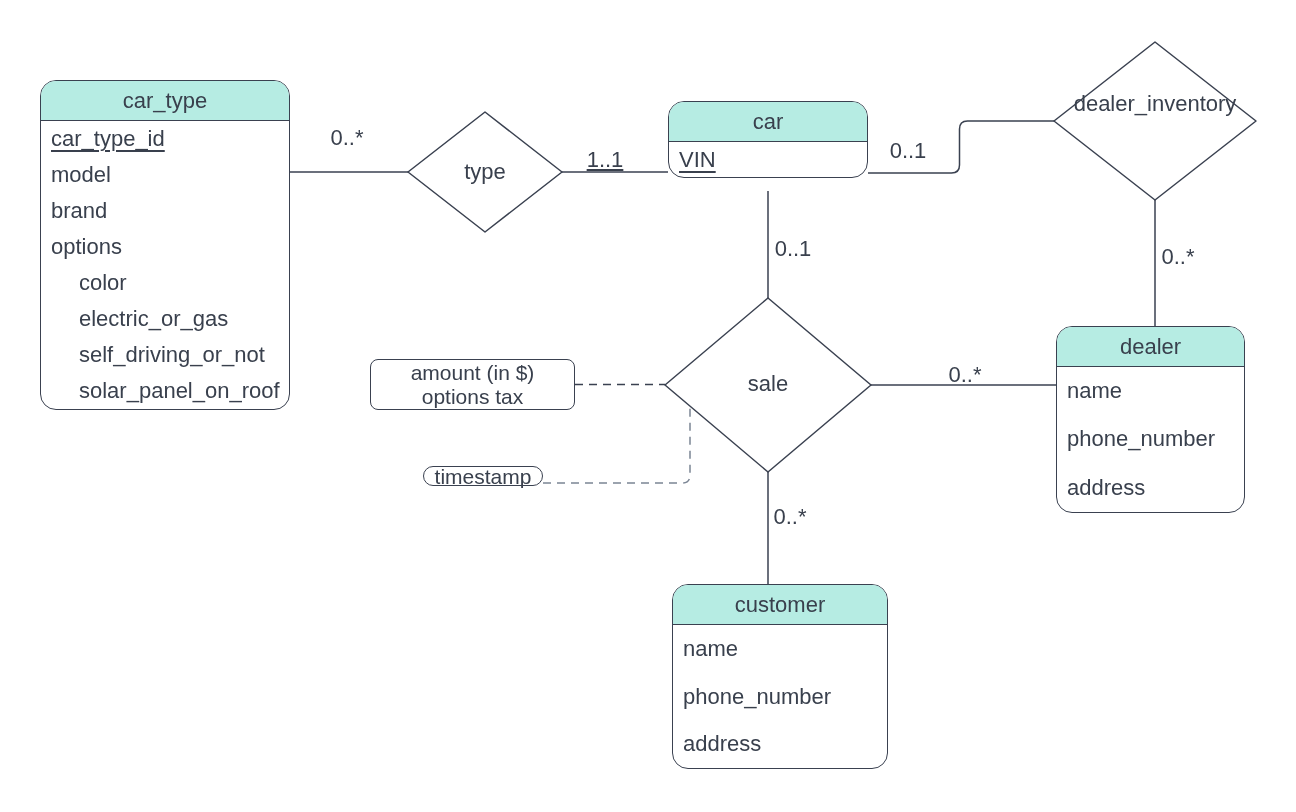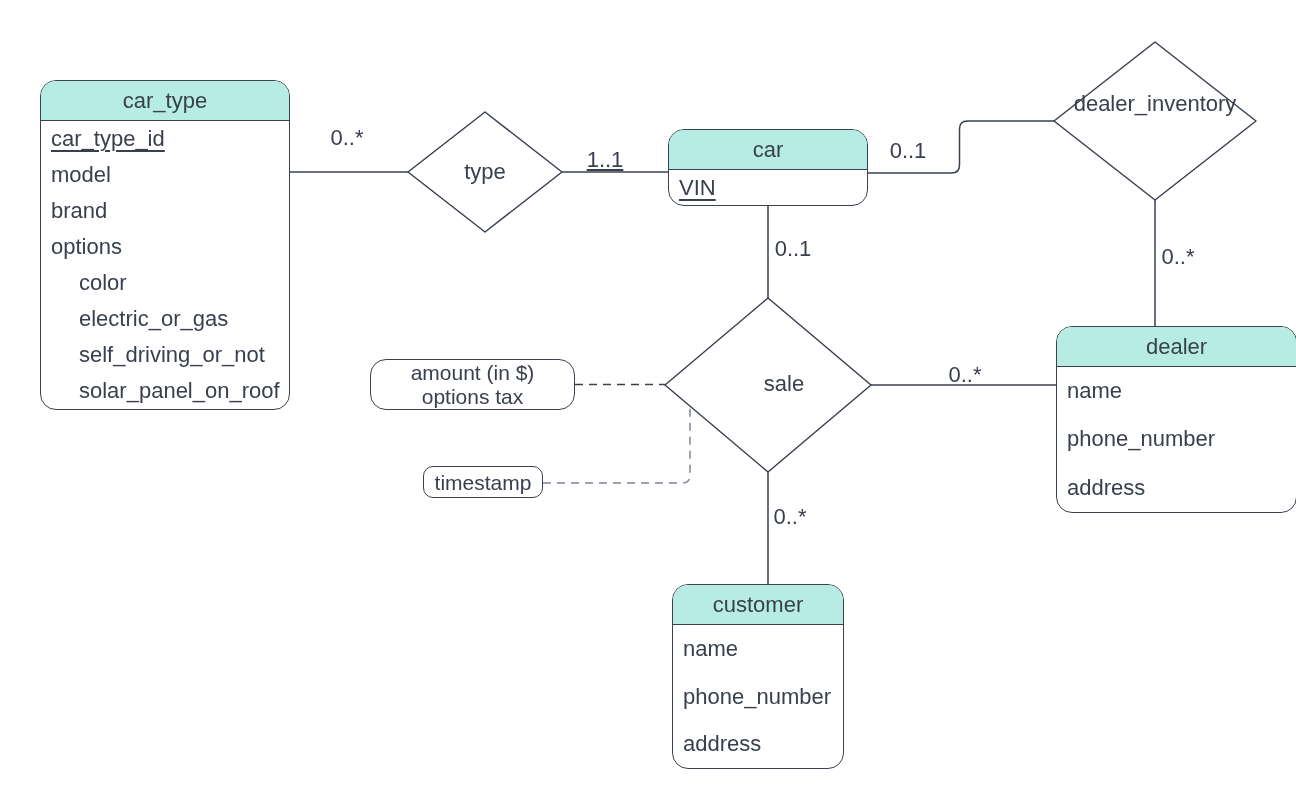--- a/index.html
+++ b/index.html
@@ -36,22 +36,22 @@
     position:absolute;transform:translate(-50%,-50%);
     font-size:22px;white-space:nowrap;line-height:1;
   }
 
   .attr-node{
     position:absolute;background:#ffffff;border:1.5px solid var(--border);
     box-sizing:border-box;display:flex;flex-direction:column;
     align-items:center;justify-content:center;
     font-size:21px;line-height:24px;text-align:center;
   }
-  .attr-node.amount{left:370px;top:359px;width:205px;height:51px;border-radius:16px;text-align:right;}
-  .attr-node.timestamp{left:423px;top:466px;width:120px;height:32px;border-radius:10px;font-size:21px;line-height:29px;}
+  .attr-node.amount{left:370px;top:359px;width:205px;height:51px;border-radius:8px;text-align:right;}
+  .attr-node.timestamp{left:423px;top:466px;width:120px;height:20px;border-radius:10px;font-size:21px;line-height:29px;}
 </style>
 </head>
 <body>
 
 <div class="canvas">
 
   <svg class="wires" viewBox="0 0 1296 812">
 
     <path d="M290 172 H408" fill="none" stroke="#3a4150" stroke-width="1.5"></path>
     <path d="M562 172 H668" fill="none" stroke="#3a4150" stroke-width="1.5"></path>
@@ -76,48 +76,48 @@
       <div class="attr">model</div>
       <div class="attr">brand</div>
       <div class="attr">options</div>
       <div class="attr indented">color</div>
       <div class="attr indented">electric_or_gas</div>
       <div class="attr indented">self_driving_or_not</div>
       <div class="attr indented">solar_panel_on_roof</div>
     </div>
   </div>
 
-  <div class="entity" style="left:668px;top:129px;width:200px;height:77px;">
+  <div class="entity" style="left:668px;top:101px;width:200px;height:77px;">
     <div class="entity-header">car</div>
     <div class="entity-body">
       <div class="attr pk">VIN</div>
     </div>
   </div>
 
-  <div class="entity" style="left:1056px;top:326px;width:241px;height:187px;">
+  <div class="entity" style="left:1056px;top:326px;width:189px;height:187px;">
     <div class="entity-header">dealer</div>
     <div class="entity-body">
       <div class="attr">name</div>
       <div class="attr">phone_number</div>
       <div class="attr">address</div>
     </div>
   </div>
 
-  <div class="entity" style="left:672px;top:584px;width:172px;height:185px;">
+  <div class="entity" style="left:672px;top:584px;width:216px;height:185px;">
     <div class="entity-header">customer</div>
     <div class="entity-body">
       <div class="attr">name</div>
       <div class="attr">phone_number</div>
       <div class="attr">address</div>
     </div>
   </div>
 
   <div class="diamond-label" style="left:485px;top:172px;">type</div>
   <div class="diamond-label" style="left:1155px;top:104px;">dealer_inventory</div>
-  <div class="diamond-label" style="left:768px;top:384px;margin-left:16px;">sale</div>
+  <div class="diamond-label" style="left:768px;top:384px;">sale</div>
 
   <div class="card-label" style="left:347px;top:138px;">0..*</div>
   <div class="card-label" style="left:605px;top:160px;text-decoration:underline;">1..1</div>
   <div class="card-label" style="left:908px;top:151px;">0..1</div>
   <div class="card-label" style="left:1178px;top:257px;">0..*</div>
   <div class="card-label" style="left:793px;top:249px;">0..1</div>
   <div class="card-label" style="left:965px;top:375px;">0..*</div>
   <div class="card-label" style="left:790px;top:517px;">0..*</div>
 
   <div class="attr-node amount">

